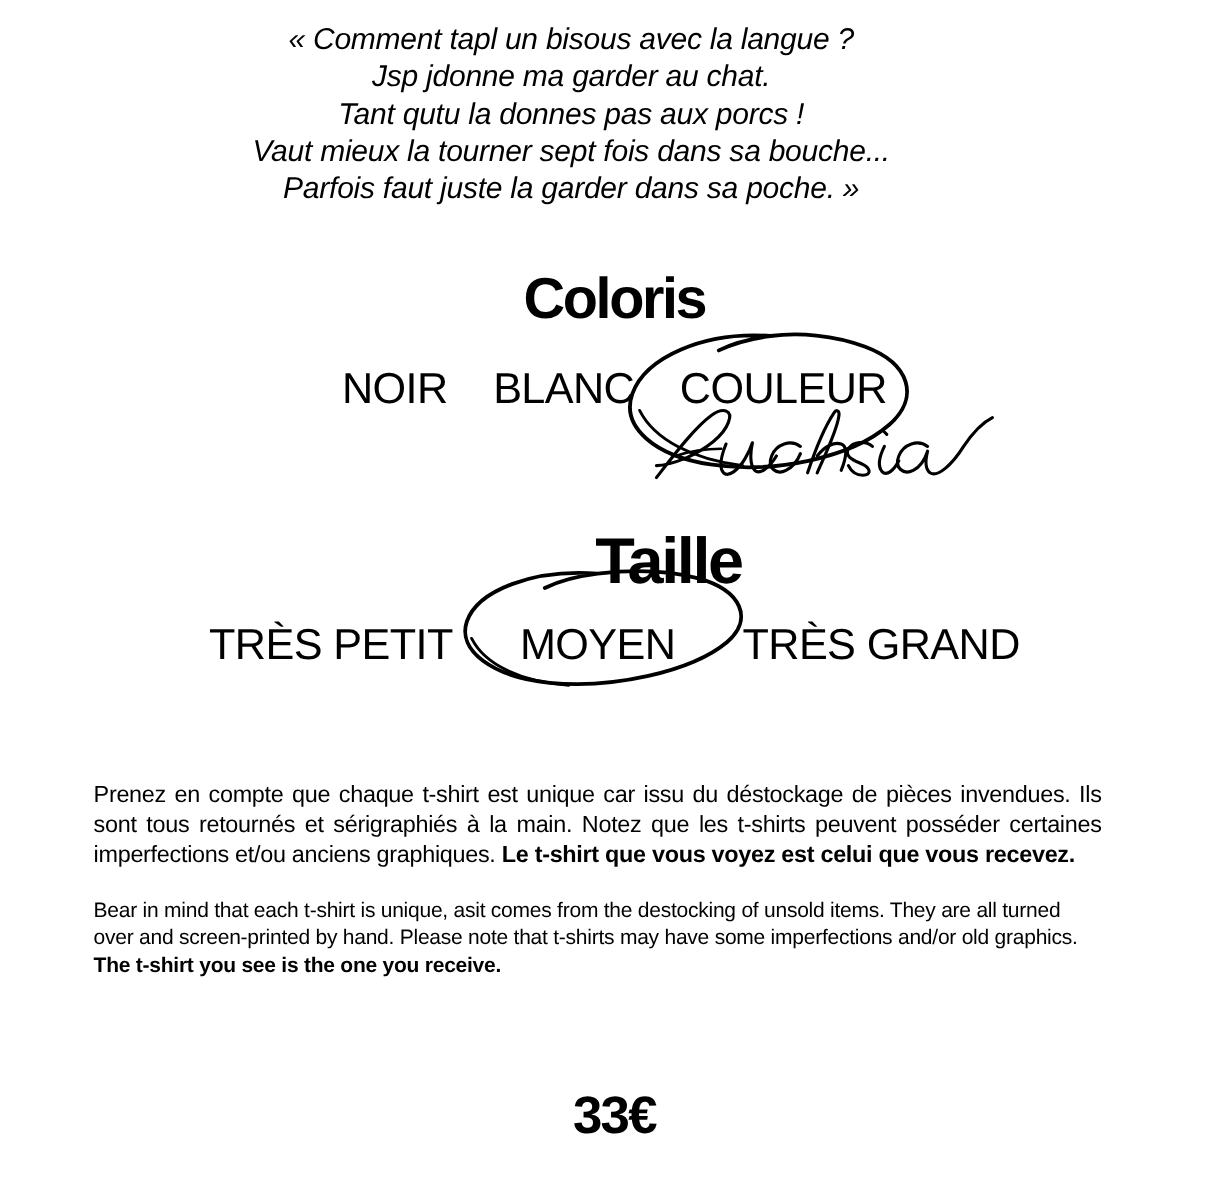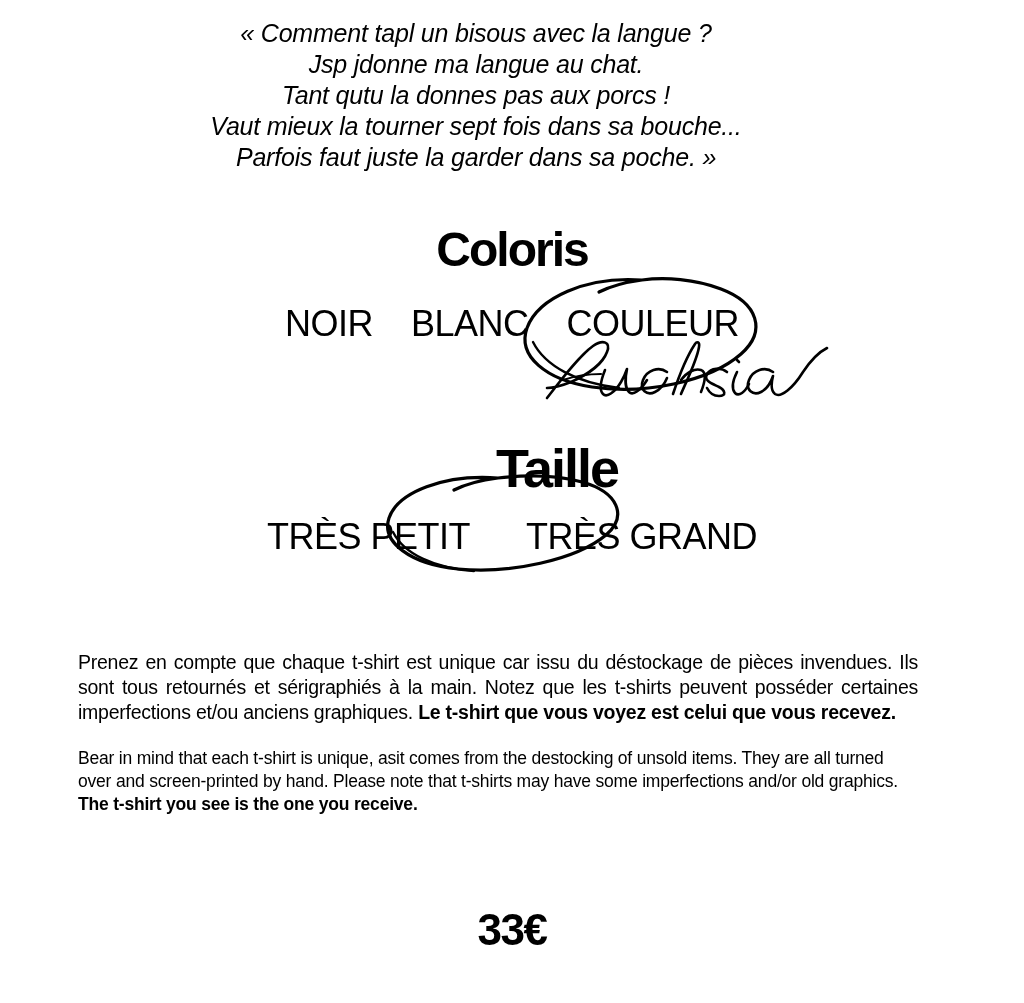--- a/index.html
+++ b/index.html
@@ -133,21 +133,21 @@
     font-size: 44px;
     font-weight: bold;
     letter-spacing: -1.5px;
   }
 </style>
 </head>
 <body>
 
 <div class="quote">
   <span class="line">« Comment tapl un bisous avec la langue ?</span>
-  <span class="line">Jsp jdonne ma langue au chat.</span>
+  <span class="line">Jsp jdonne ma garder au chat.</span>
   <span class="line">Tant qutu la donnes pas aux porcs !</span>
   <span class="line">Vaut mieux la tourner sept fois dans sa bouche...</span>
   <span class="line">Parfois faut juste la garder dans sa poche. »</span>
 </div>
 
 <div class="heading" id="heading-coloris">Coloris</div>
 
 <div class="option-row" id="row-colors">
   <span class="option">NOIR</span>
   <span class="option">BLANC</span>
@@ -175,20 +175,21 @@
       <path d="M196 24 L198 26" stroke-width="2.6"></path>
       <path d="M232 36 C224 30 212 34 208 44 C204 54 212 60 220 56 C226 53 230 46 232 40 C230 48 230 55 234 58 C240 62 252 52 262 36 C270 24 278 16 286 12" stroke-width="2.6"></path>
     </g>
   </svg>
 </div>
 
 <div class="heading" id="heading-taille">Taille</div>
 
 <div class="option-row" id="row-sizes">
   <span class="option">TRÈS PETIT</span>
+  <span class="option">MOYEN</span>
   <span class="option">TRÈS GRAND</span>
 </div>
 
 <div class="scribble" id="scribble-moyen">
   <svg width="250" height="105" viewBox="0 0 250 105" fill="none" xmlns="http://www.w3.org/2000/svg">
     <path d="M120 6 C66 2 20 20 11 46 C3 70 32 92 80 97 C132 102 198 88 228 63 C250 44 240 20 204 10 C178 3 146 3 120 6 C104 8 88 12 76 18" stroke="#000" stroke-width="3.2" stroke-linecap="round" fill="none"></path>
     <path d="M15 60 C26 82 56 96 96 99" stroke="#000" stroke-width="2.4" stroke-linecap="round" fill="none"></path>
   </svg>
 </div>
 

